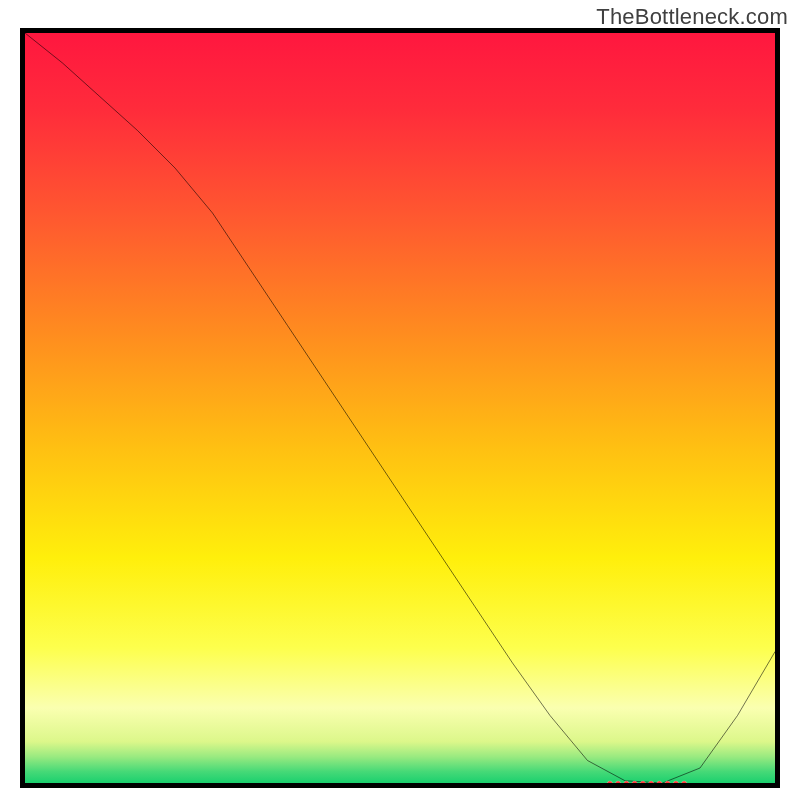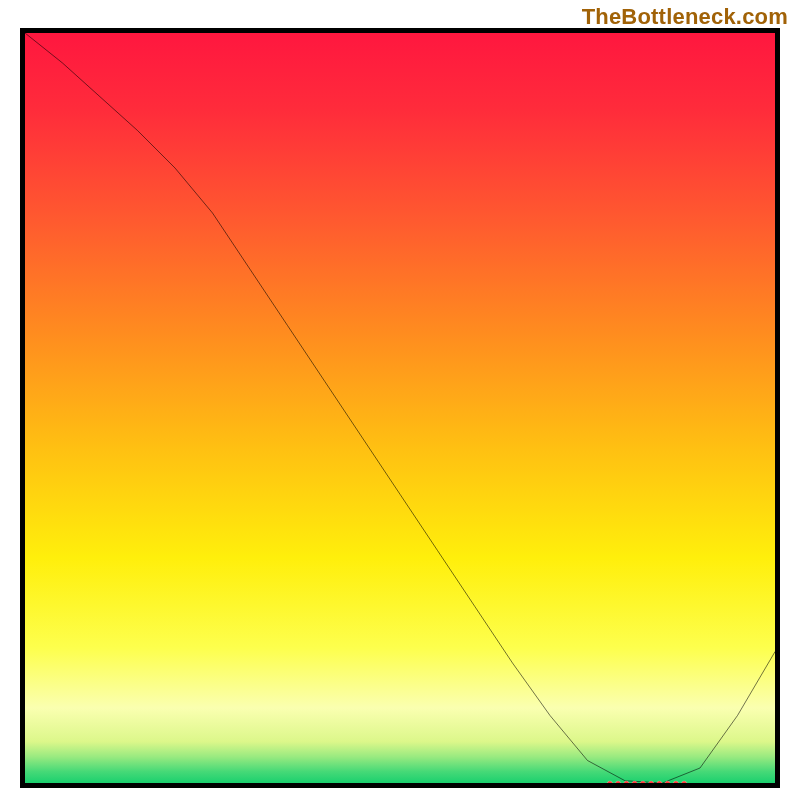--- a/index.html
+++ b/index.html
@@ -14,22 +14,22 @@
   .stage {
     position: relative;
     width: 800px;
     height: 800px;
   }
   .watermark {
     position: absolute;
     top: 4px;
     right: 12px;
     font-size: 22px;
-    font-weight: 700;
-    color: #a16207;
+    font-weight: 400;
+    color: #404040;
     letter-spacing: 0.2px;
   }
   .plot-frame {
     position: absolute;
     left: 20px;
     top: 28px;
     width: 760px;
     height: 760px;
     box-sizing: border-box;
     border: 5px solid #000;

